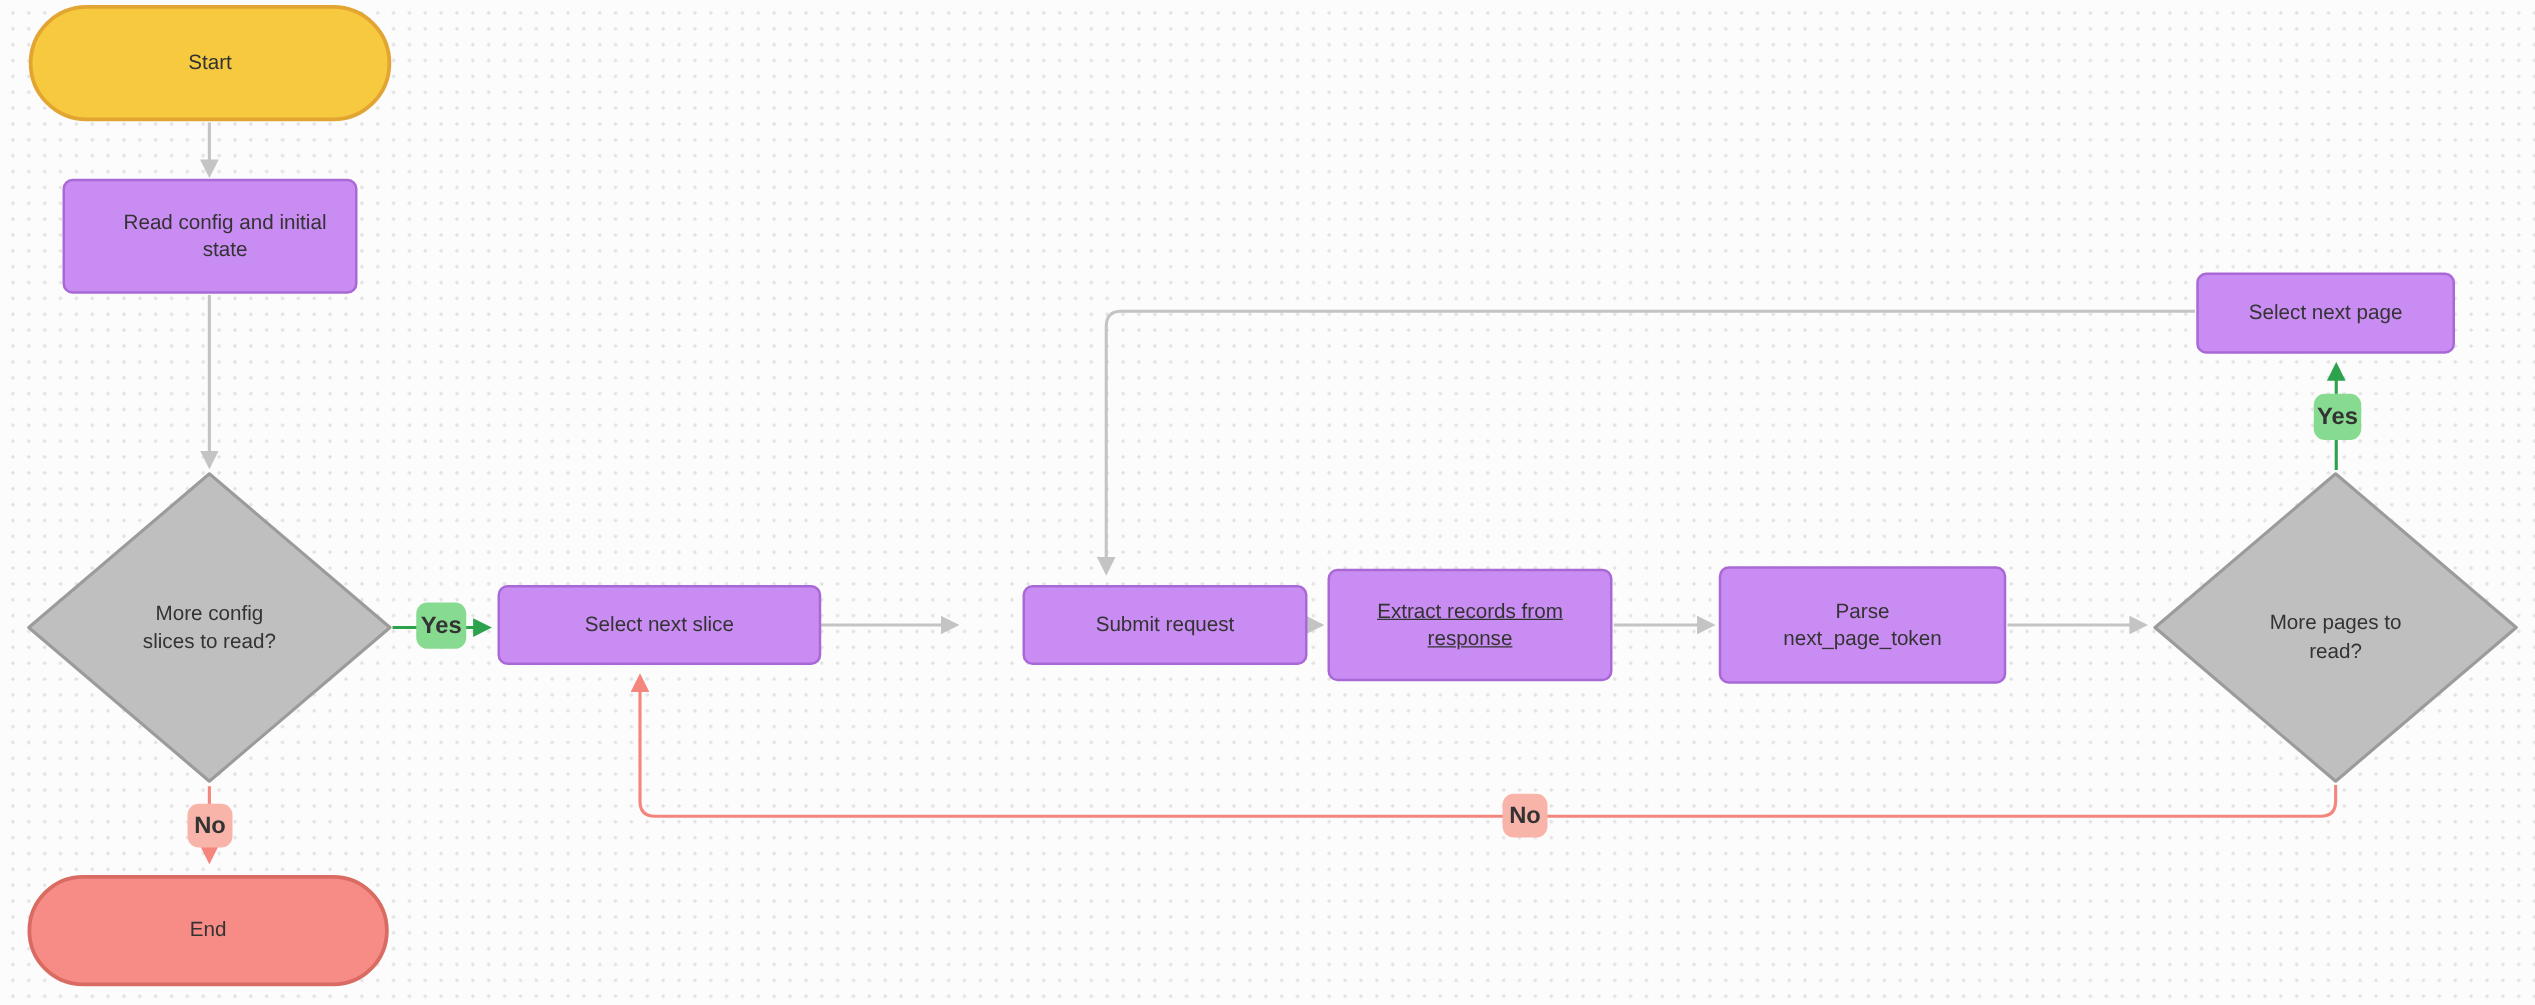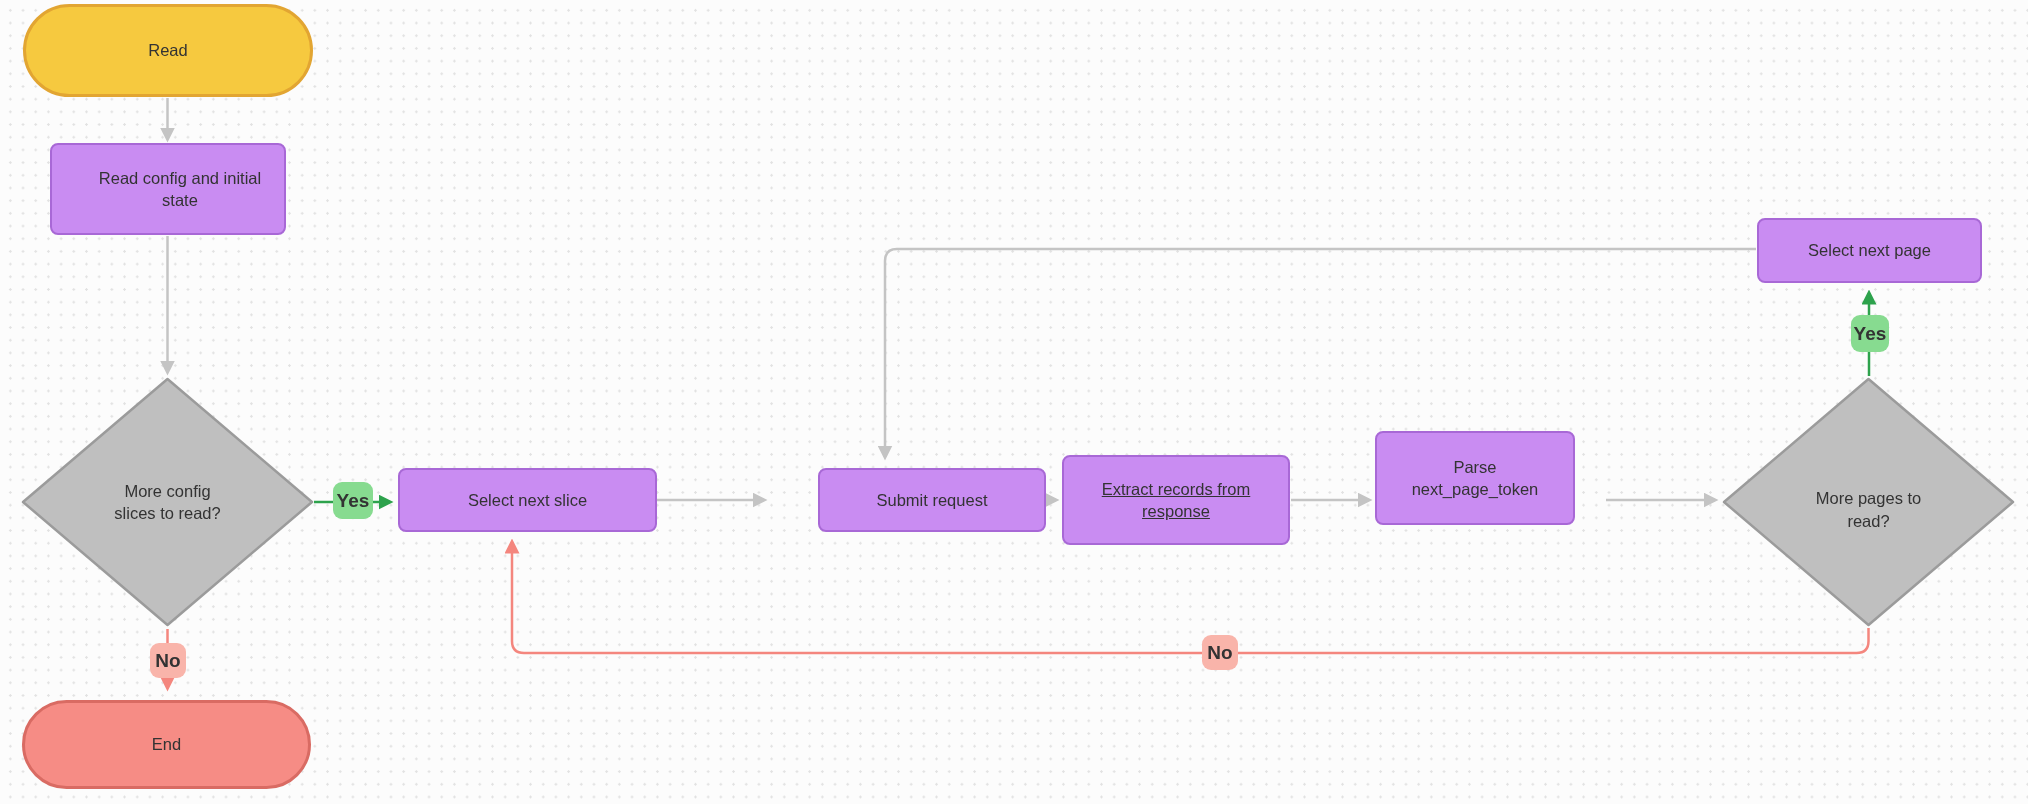--- a/index.html
+++ b/index.html
@@ -99,21 +99,21 @@
     <path d="M1756 249 L897 249 Q885 249 885 261 L885 457" fill="none" stroke="#C4C4C4" stroke-width="2.5" marker-end="url(#ah-gray)"></path>
 
     <path d="M314 502 L390 502" fill="none" stroke="#2DA24C" stroke-width="2.5" marker-end="url(#ah-green)"></path>
     <path d="M1869 376 L1869 293" fill="none" stroke="#2DA24C" stroke-width="2.5" marker-end="url(#ah-green)"></path>
 
     <path d="M167.5 629 L167.5 688" fill="none" stroke="#F4867E" stroke-width="2.5" marker-end="url(#ah-salmon)"></path>
     <path d="M1868.5 628 L1868.5 641 Q1868.5 653 1856.5 653 L524 653 Q512 653 512 641 L512 542" fill="none" stroke="#F4867E" stroke-width="2.5" marker-end="url(#ah-salmon)"></path>
   </svg>
 
   <div class="node terminal-start" style="left:23px; top:4px; width:290px; height:93px;">
-    <span class="lbl">Read</span>
+    <span class="lbl">Start</span>
   </div>
 
   <div class="node process" style="left:50px; top:143px; width:236px; height:92px;padding-left:24px;">
     <span class="lbl w180">Read config and initial state</span>
   </div>
 
   <div class="node diamond" style="left:21px; top:377px; width:293px; height:250px;">
     <svg viewBox="0 0 293 250">
       <polygon points="146.5,2 291,125 146.5,248 2,125" fill="#BFBFBF" stroke="#9B9B9B" stroke-width="2.5" stroke-linejoin="round"></polygon>
     </svg>
@@ -125,32 +125,32 @@
   </div>
 
   <div class="node process" style="left:770px; top:468px; width:228px; height:64px;margin-left:48px;">
     <span class="lbl">Submit request</span>
   </div>
 
   <div class="node process" style="left:1062px; top:455px; width:228px; height:90px;">
     <span class="lbl w190">Extract records from response</span>
   </div>
 
-  <div class="node process" style="left:1375px; top:431px; width:200px; height:94px;">
+  <div class="node process" style="left:1375px; top:453px; width:230px; height:94px;">
     <span class="lbl w160">Parse next_page_token</span>
   </div>
 
   <div class="node diamond" style="left:1722px; top:377px; width:293px; height:250px;">
     <svg viewBox="0 0 293 250">
       <polygon points="146.5,2 291,125 146.5,248 2,125" fill="#BFBFBF" stroke="#9B9B9B" stroke-width="2.5" stroke-linejoin="round"></polygon>
     </svg>
     <span class="lbl w110">More pages to read?</span>
   </div>
 
-  <div class="node process" style="left:1757px; top:218px; width:225px; height:65px;">
+  <div class="node process" style="left:1757px; top:218px; width:207px; height:65px;">
     <span class="lbl">Select next page</span>
   </div>
 
   <div class="node terminal-end" style="left:22px; top:700px; width:289px; height:89px;">
     <span class="lbl">End</span>
   </div>
 
   <div class="badge badge-yes" style="left:333px; top:482px; width:40px; height:37px;">
     <span>Yes</span>
   </div>

